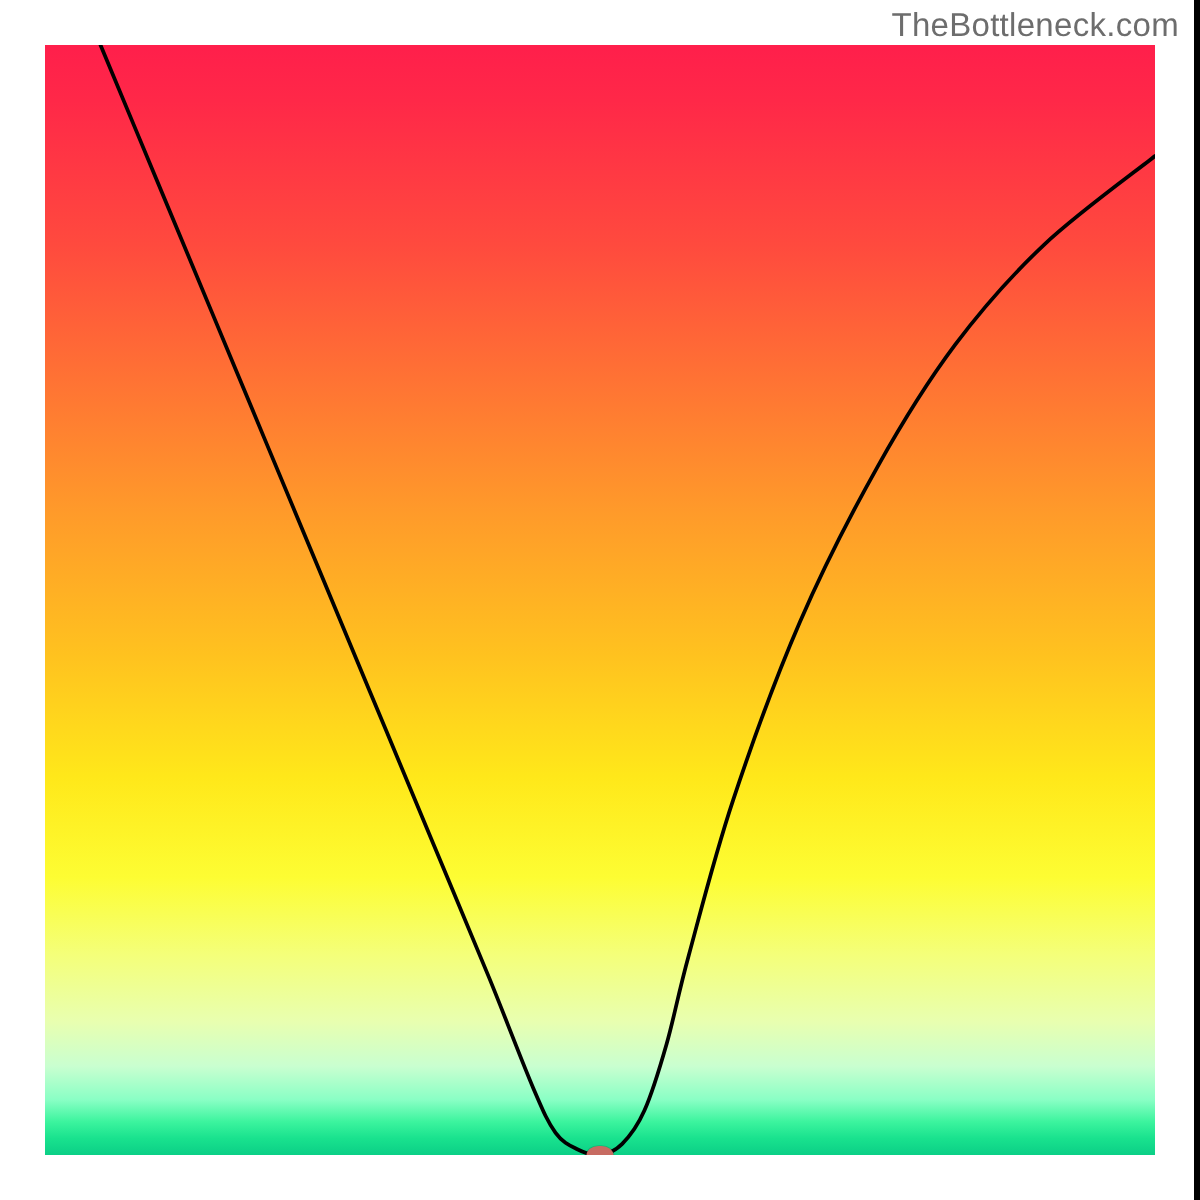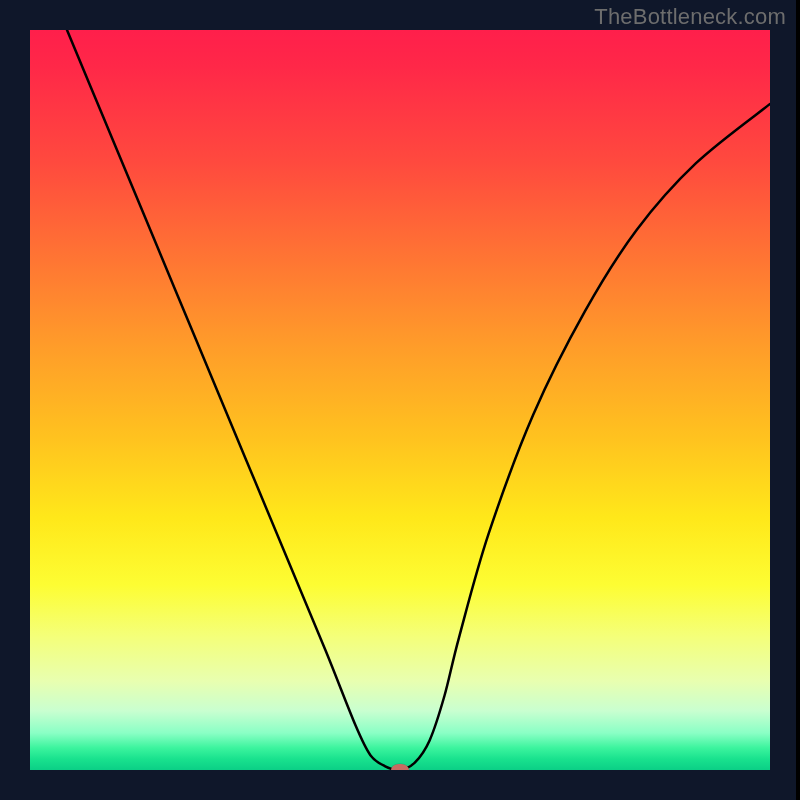--- a/index.html
+++ b/index.html
@@ -8,21 +8,21 @@
     width: 800px;
     height: 800px;
     background: #000;
     font-family: Arial, Helvetica, sans-serif;
     overflow: hidden;
   }
   .frame {
     position: relative;
     width: 796px;
     height: 800px;
-    background: #0f172a;
+    background: #ffffff;
   }
   .watermark {
     position: absolute;
     top: 4px;
     right: 10px;
     color: #6d6d6d;
     font-size: 22px;
     font-weight: 500;
     z-index: 5;
     letter-spacing: 0.2px;

